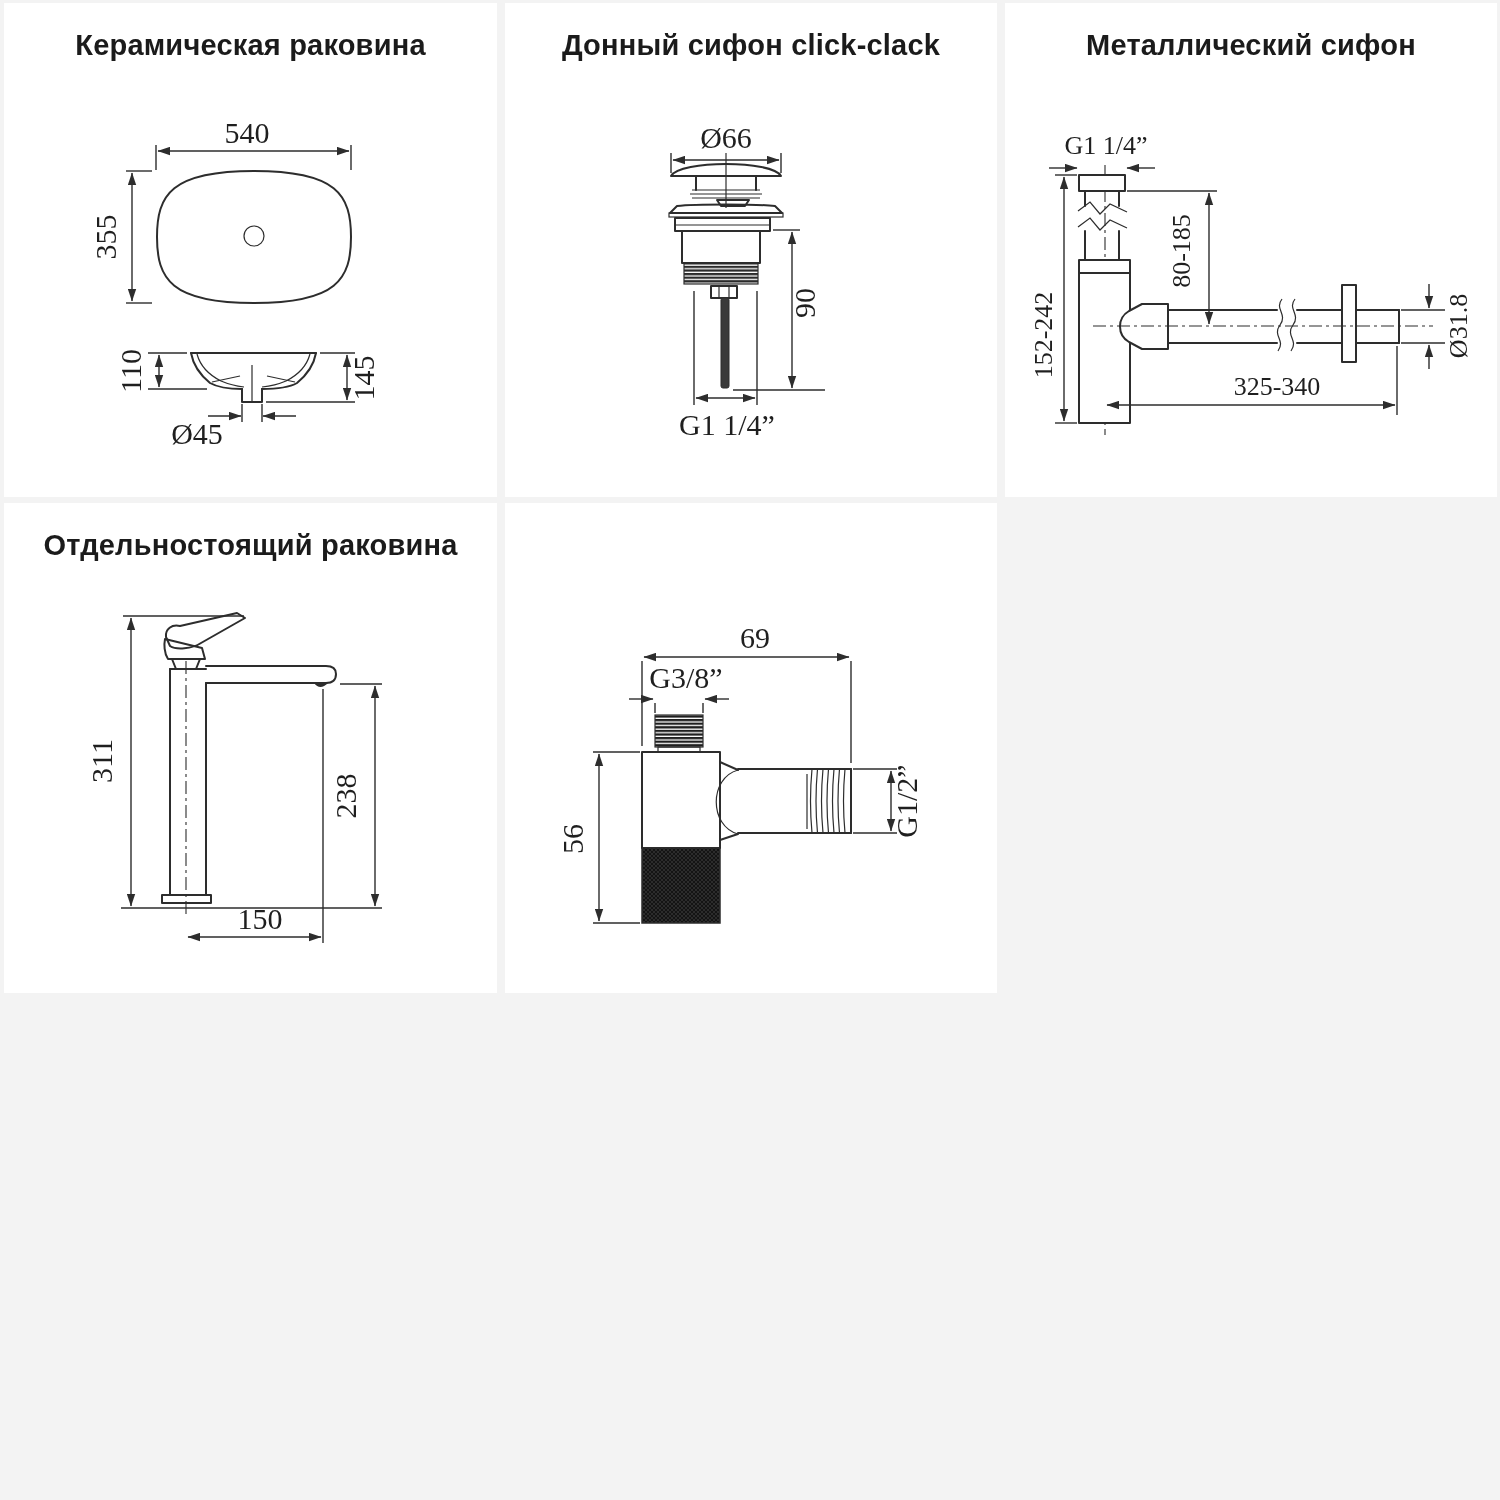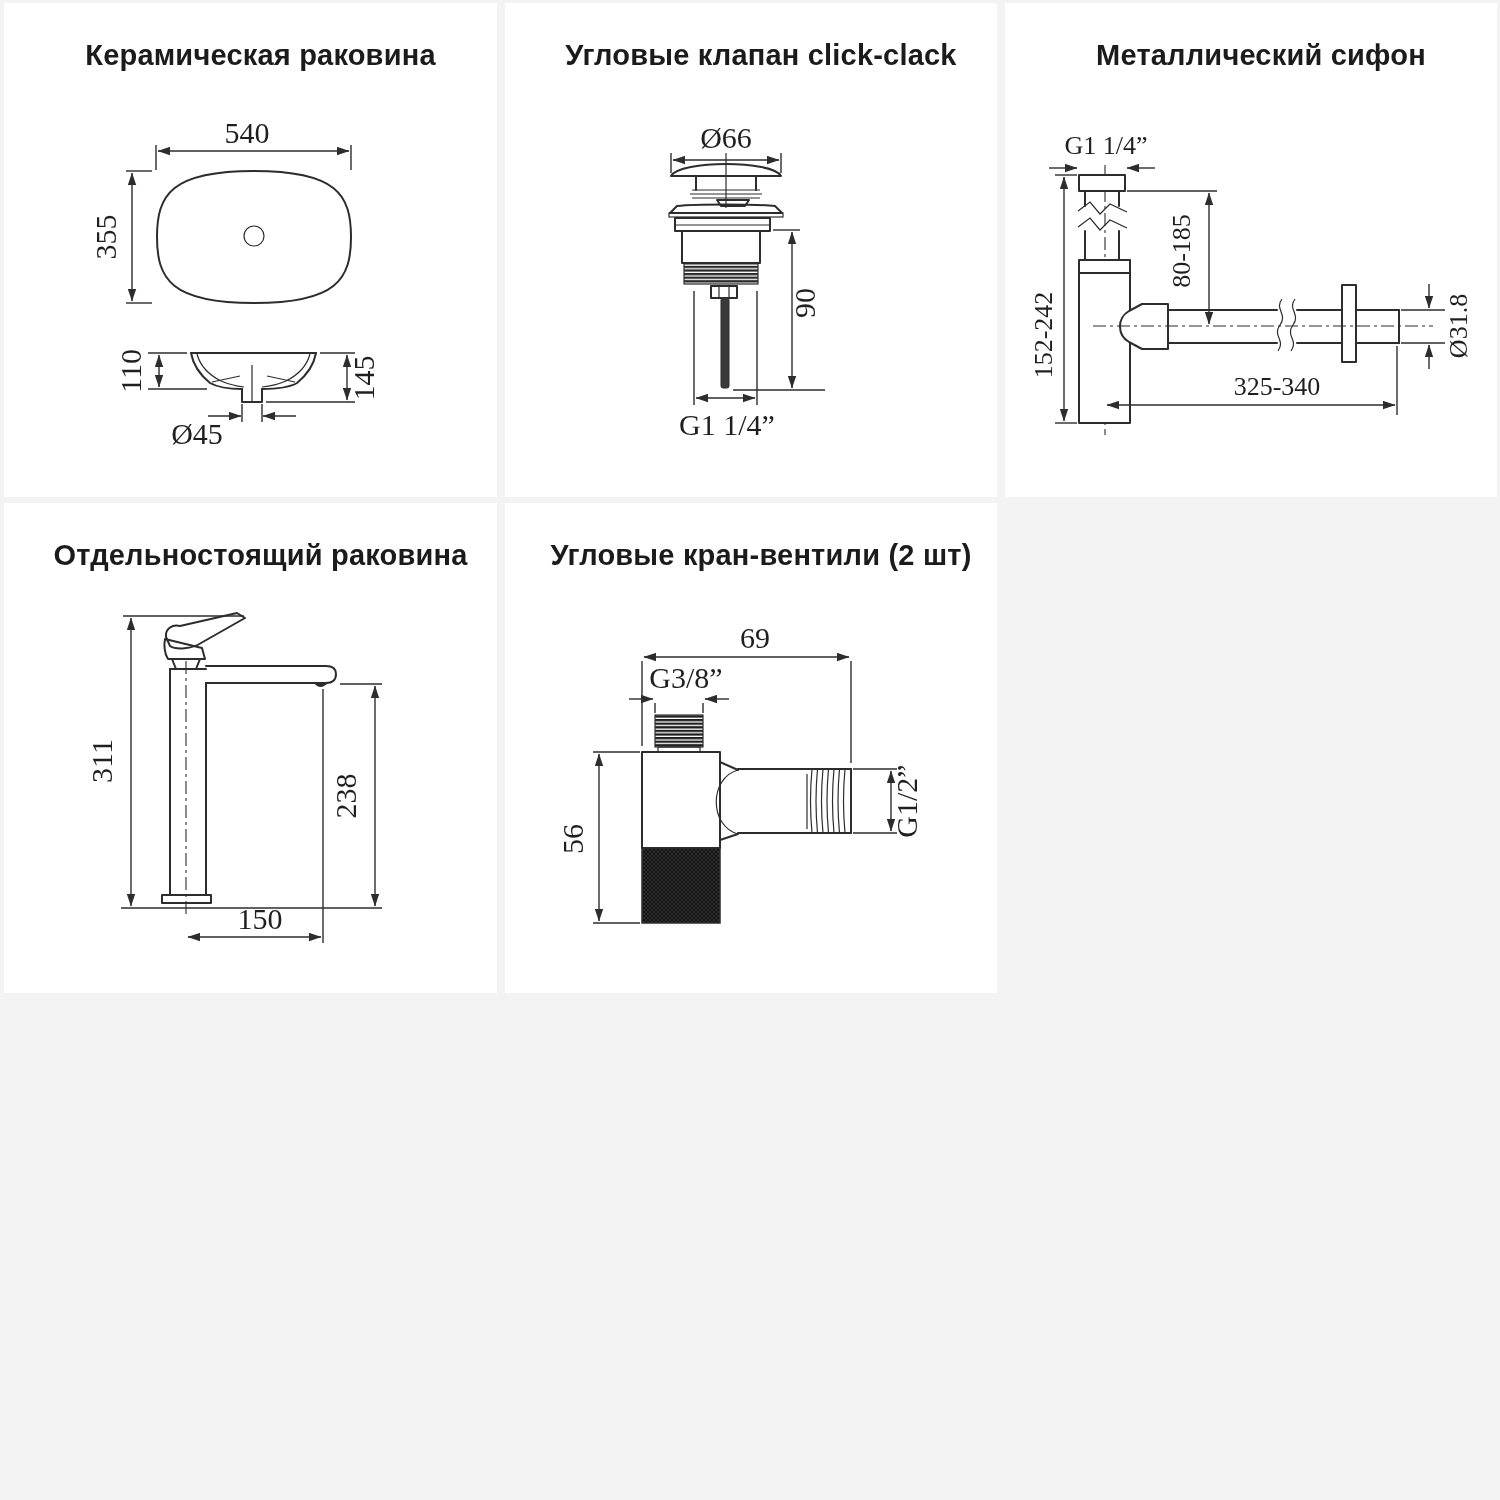--- a/index.html
+++ b/index.html
@@ -14,21 +14,21 @@
     position:absolute;
     background:#ffffff;
   }
   .card1{left:4px;top:3px;width:493px;height:494px;}
   .card2{left:505px;top:3px;width:492px;height:494px;}
   .card3{left:1005px;top:3px;width:492px;height:494px;}
   .card4{left:4px;top:503px;width:493px;height:490px;}
   .card5{left:505px;top:503px;width:492px;height:490px;}
   .card h2{
     position:absolute;top:26px;left:0;width:100%;
-    margin:10px;text-align:center;
+    margin:0;text-align:center;
     font-size:29px;font-weight:700;color:#1b1b1b;
     letter-spacing:.2px;
     font-family:"Liberation Sans", sans-serif;
   }
   .card svg{position:absolute;left:0;top:0;}
   
   .obj{stroke:#2d2d2d;stroke-width:2;fill:none;stroke-linejoin:round;stroke-linecap:round;}
   .objthin{stroke:#2d2d2d;stroke-width:1.2;fill:none;}
   .objfill{stroke:#2d2d2d;stroke-width:2;fill:#ffffff;stroke-linejoin:round;}
   .dark{fill:#3a3a3a;stroke:#2d2d2d;stroke-width:1;}
@@ -101,21 +101,21 @@
         <line class="dim" x1="238" y1="401" x2="238" y2="419"></line>
         <line class="dim" x1="258" y1="401" x2="258" y2="419"></line>
         <line class="dim" x1="204" y1="413" x2="237" y2="413" marker-end="url(#a1)"></line>
         <line class="dim" x1="292" y1="413" x2="259" y2="413" marker-end="url(#a1)"></line>
         <text class="dt" x="193" y="441" text-anchor="middle">Ø45</text>
       </g>
     </svg>
   </section>
 
   <section class="card card2">
-    <h2>Угловые клапан click-clack</h2>
+    <h2>Донный сифон click-clack</h2>
     <svg width="492" height="494" viewBox="0 0 492 494">
       <defs>
         <marker id="a2" viewBox="0 0 12 8" refX="11.5" refY="4" markerWidth="13" markerHeight="9" orient="auto-start-reverse" markerUnits="userSpaceOnUse">
           <path d="M0,0 L12,4 L0,8 Z" class="arr"></path>
         </marker>
         <pattern id="thr2" width="4" height="3.6" patternUnits="userSpaceOnUse">
           <rect width="4" height="2.3" fill="#2a2a2a"></rect>
         </pattern>
       </defs>
 
@@ -271,21 +271,20 @@
 
       <g>
         <line class="dim" x1="319" y1="186" x2="319" y2="440"></line>
         <line class="dim" x1="184" y1="434" x2="317" y2="434" marker-start="url(#a4)" marker-end="url(#a4)"></line>
         <text class="dt" x="256" y="426" text-anchor="middle">150</text>
       </g>
     </svg>
   </section>
 
   <section class="card card5">
-    <h2>Угловые кран-вентили (2 шт)</h2>
     <svg width="492" height="490" viewBox="0 0 492 490">
       <defs>
         <marker id="a5" viewBox="0 0 12 8" refX="11.5" refY="4" markerWidth="13" markerHeight="9" orient="auto-start-reverse" markerUnits="userSpaceOnUse">
           <path d="M0,0 L12,4 L0,8 Z" class="arr"></path>
         </marker>
         <pattern id="thr5" width="4" height="3.6" patternUnits="userSpaceOnUse">
           <rect width="4" height="2.3" fill="#1e1e1e"></rect>
         </pattern>
         <pattern id="kn5" width="4" height="4" patternUnits="userSpaceOnUse">
           <rect width="4" height="4" fill="#141414"></rect>

